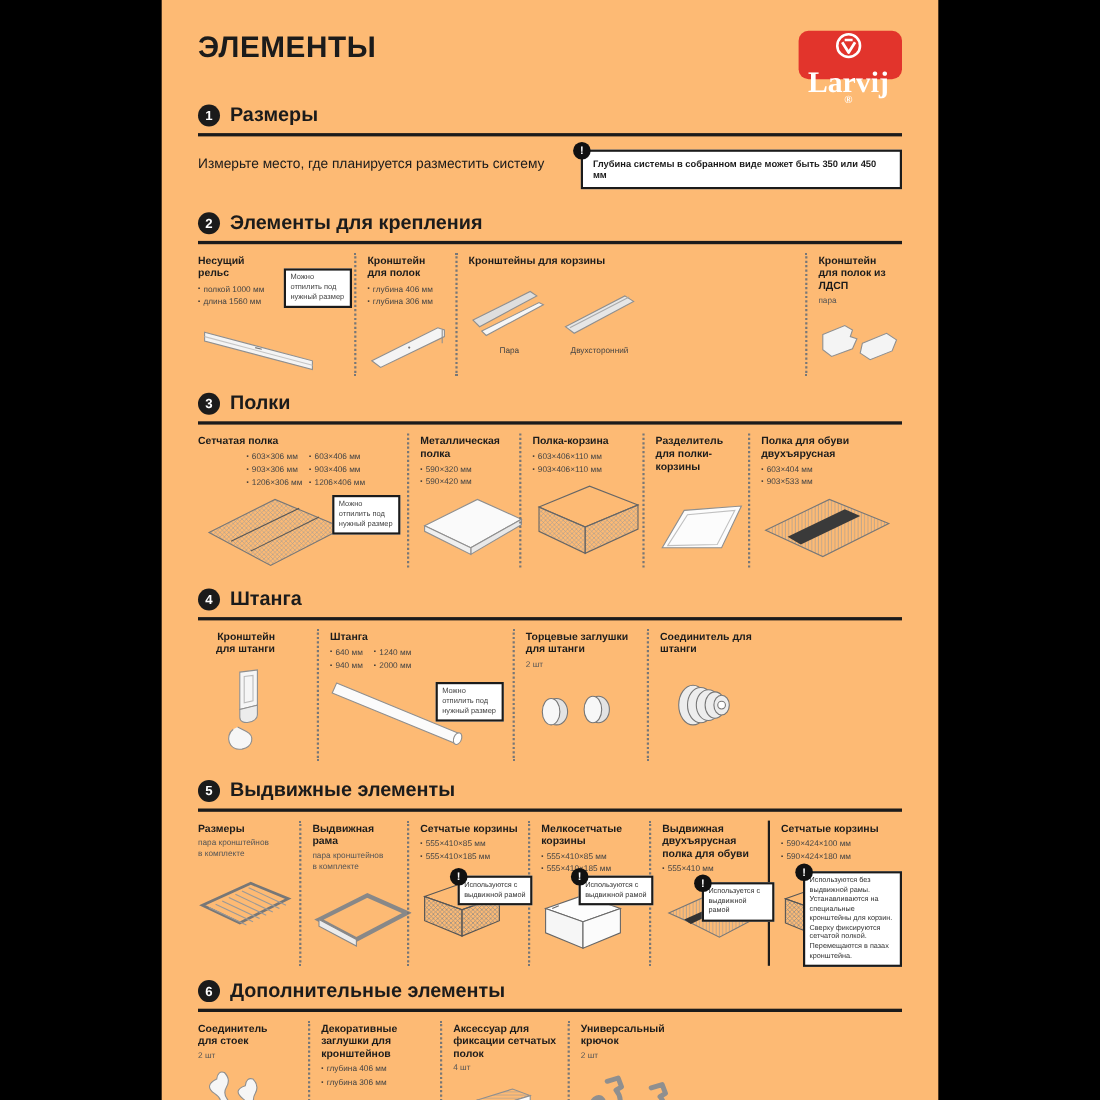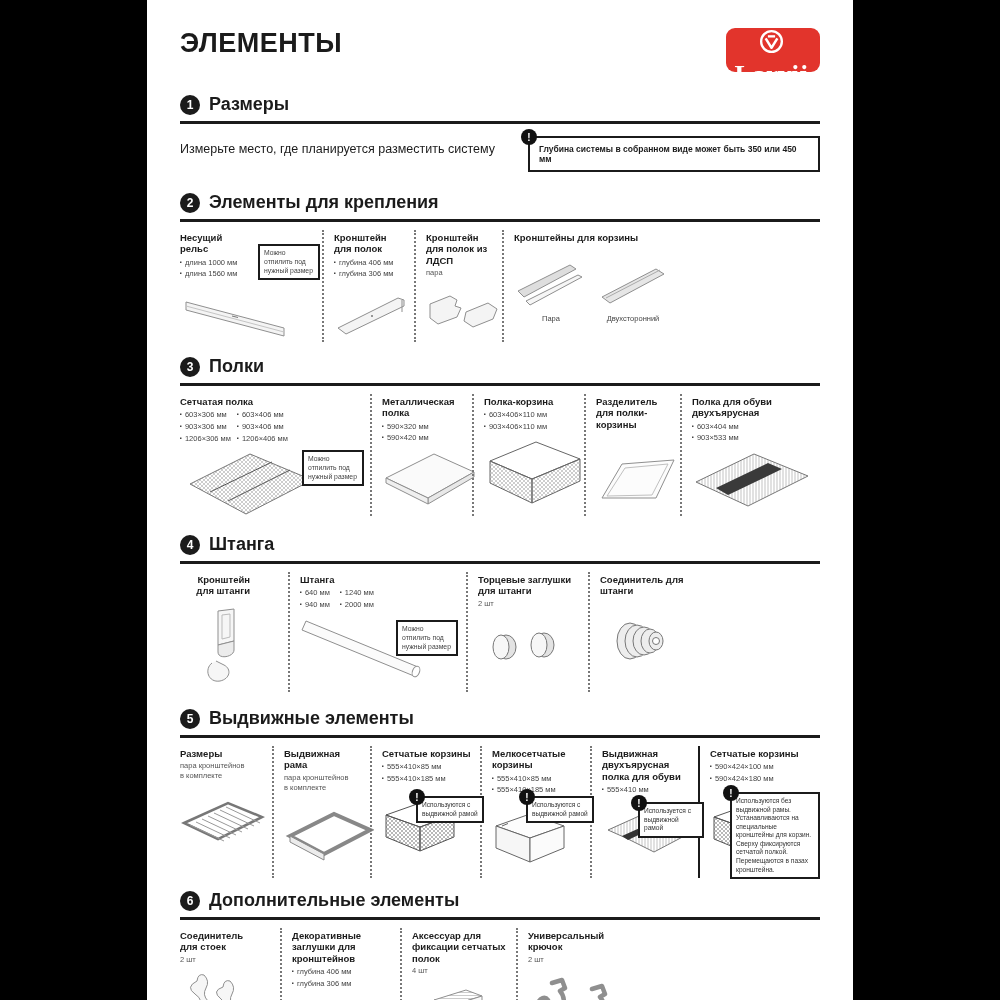--- a/index.html
+++ b/index.html
@@ -3,21 +3,21 @@
 <meta charset="utf-8">
 <style>
   html,body{margin:0;padding:0;}
   body{
     width:1000px;height:1000px;background:#000;position:relative;
     font-family:"Liberation Sans",sans-serif;color:#1b1b1b;
     -webkit-font-smoothing:antialiased;
   }
   .page{
     position:absolute;left:147px;top:0;width:706px;height:1000px;
-    background:#ffffff;box-sizing:border-box;padding:0 33px;overflow:hidden;
+    background:#fdba74;box-sizing:border-box;padding:0 33px;overflow:hidden;
   }
   
   .page-header{display:flex;justify-content:space-between;align-items:flex-start;padding-top:28px;}
   .page-title{font-size:27px;font-weight:700;letter-spacing:.5px;}
   .logo{background:#e2342c;border-radius:9px;height:44px;padding:0 12px 0 9px;
         display:flex;align-items:center;gap:7px;flex-direction:column;}
   .logo-text{font-family:"Liberation Serif",serif;font-weight:700;font-size:27px;color:#fff;line-height:1;}
   .logo-reg{font-family:"Liberation Serif",serif;font-weight:700;font-size:10px;color:#fff;vertical-align:top;position:relative;top:-10px;}
   
   .sec-head{display:flex;align-items:center;gap:9px;border-bottom:3px solid #1b1b1b;padding-bottom:6px;}
@@ -27,21 +27,21 @@
   
   .row{display:flex;align-items:stretch;margin-top:8px;}
   .col{border-left:2px dotted #777;padding:2px 8px 0 10px;position:relative;box-sizing:border-box;}
   .col.first{border-left:none;padding-left:0;}
   .col.sep-solid{border-left:2px solid #1b1b1b;}
   .filler{flex:1;}
   .itm-title{font-weight:700;font-size:9.5px;line-height:1.2;margin-bottom:2px;}
   .spec{font-size:7.5px;color:#444;line-height:1.55;white-space:nowrap;}
   .spec::before{content:"▪";font-size:5.5px;margin-right:3px;color:#333;vertical-align:1px;}
   .sub{font-size:7.5px;color:#555;line-height:1.3;}
-  .spec-grid{display:grid;grid-template-columns:57px 60px;}
+  .spec-grid{display:grid;grid-template-columns:57px 60px;margin-left:44px;}
   .cap{font-size:7.5px;color:#444;text-align:center;margin-top:1px;}
   
   .cutbox{border:2px solid #1b1b1b;font-size:6.8px;line-height:1.3;color:#444;
           padding:3px 4px;background:#fff;width:50px;position:absolute;z-index:3;}
   .warnbox{border:2px solid #1b1b1b;font-size:8.5px;font-weight:700;padding:6px 9px;
            position:relative;background:#fff;max-width:270px;}
   .excl{width:16px;height:16px;border-radius:50%;background:#111;color:#fff;font-weight:700;
         font-size:10px;display:flex;align-items:center;justify-content:center;}
   .excl.corner{position:absolute;top:-9px;left:-9px;}
   .note{border:2px solid #1b1b1b;font-size:6.6px;line-height:1.3;color:#333;padding:3px 4px;
@@ -83,50 +83,40 @@
     </div>
   </div>
 
   <div class="sec-head" style="margin-top:20px;">
     <div class="sec-num">2</div>
     <div class="sec-title">Элементы для крепления</div>
   </div>
   <div class="row" style="height:112px;">
     <div class="col first" style="width:142px;">
       <div class="itm-title" style="width:60px;">Несущий рельс</div>
-      <div class="spec">длина 1000 мм</div>
+      <div class="spec">полкой 1000 мм</div>
       <div class="spec">длина 1560 мм</div>
       <div class="cutbox" style="right:2px;top:14px;">Можно отпилить под нужный размер</div>
       <div class="ill">
         <svg viewBox="0 0 120 60" width="120" height="60">
           <polygon points="6,18 104,44 104,52 6,26" fill="#f4f4f4" stroke="#8f8f8f"></polygon>
           <line x1="6" y1="22" x2="104" y2="48" stroke="#c4c4c4"></line>
           <line x1="52" y1="32" x2="58" y2="33.5" stroke="#777"></line>
         </svg>
       </div>
     </div>
     <div class="col" style="width:92px;">
       <div class="itm-title">Кронштейн для полок</div>
       <div class="spec">глубина 406 мм</div>
       <div class="spec">глубина 306 мм</div>
       <div class="ill">
         <svg viewBox="0 0 80 52" width="80" height="52">
           <polygon points="4,44 64,14 70,16 70,22 12,50" fill="#f4f4f4" stroke="#8f8f8f"></polygon>
           <line x1="68" y1="16" x2="68" y2="28" stroke="#8f8f8f"></line>
           <circle cx="38" cy="32" r="1" fill="#777"></circle>
-        </svg>
-      </div>
-    </div>
-    <div class="col" style="width:88px;">
-      <div class="itm-title">Кронштейн для полок из ЛДСП</div>
-      <div class="sub">пара</div>
-      <div class="ill">
-        <svg viewBox="0 0 76 50" width="76" height="50">
-          <path d="M4,22 l20,-8 7,4 -2,6 6,2 -4,9 -19,7 -8,-6 z" fill="#f4f4f4" stroke="#8f8f8f"></path>
-          <path d="M40,30 l22,-9 9,6 -4,10 -20,8 -9,-6 z" fill="#f4f4f4" stroke="#8f8f8f"></path>
         </svg>
       </div>
     </div>
     <div class="col" style="flex:1;">
       <div class="itm-title">Кронштейны для корзины</div>
       <div style="display:flex;gap:8px;margin-top:14px;">
         <div>
           <svg viewBox="0 0 74 56" width="74" height="56">
             <polygon points="4,34 56,8 62,12 10,40" fill="#dedede" stroke="#8f8f8f"></polygon>
             <polygon points="12,44 64,18 68,20 16,48" fill="#f6f6f6" stroke="#8f8f8f"></polygon>
@@ -135,20 +125,30 @@
         </div>
         <div>
           <svg viewBox="0 0 74 56" width="74" height="56">
             <polygon points="6,40 60,12 68,17 14,46" fill="#e6e6e6" stroke="#8f8f8f"></polygon>
             <line x1="10" y1="41" x2="64" y2="13" stroke="#aaa"></line>
           </svg>
           <div class="cap">Двухсторонний</div>
         </div>
       </div>
     </div>
+    <div class="col" style="width:88px;">
+      <div class="itm-title">Кронштейн для полок из ЛДСП</div>
+      <div class="sub">пара</div>
+      <div class="ill">
+        <svg viewBox="0 0 76 50" width="76" height="50">
+          <path d="M4,22 l20,-8 7,4 -2,6 6,2 -4,9 -19,7 -8,-6 z" fill="#f4f4f4" stroke="#8f8f8f"></path>
+          <path d="M40,30 l22,-9 9,6 -4,10 -20,8 -9,-6 z" fill="#f4f4f4" stroke="#8f8f8f"></path>
+        </svg>
+      </div>
+    </div>
   </div>
 
   <div class="sec-head" style="margin-top:14px;">
     <div class="sec-num">3</div>
     <div class="sec-title">Полки</div>
   </div>
   <div class="row" style="height:122px;">
     <div class="col first" style="width:224px;">
       <div class="itm-title">Сетчатая полка</div>
       <div class="spec-grid">

